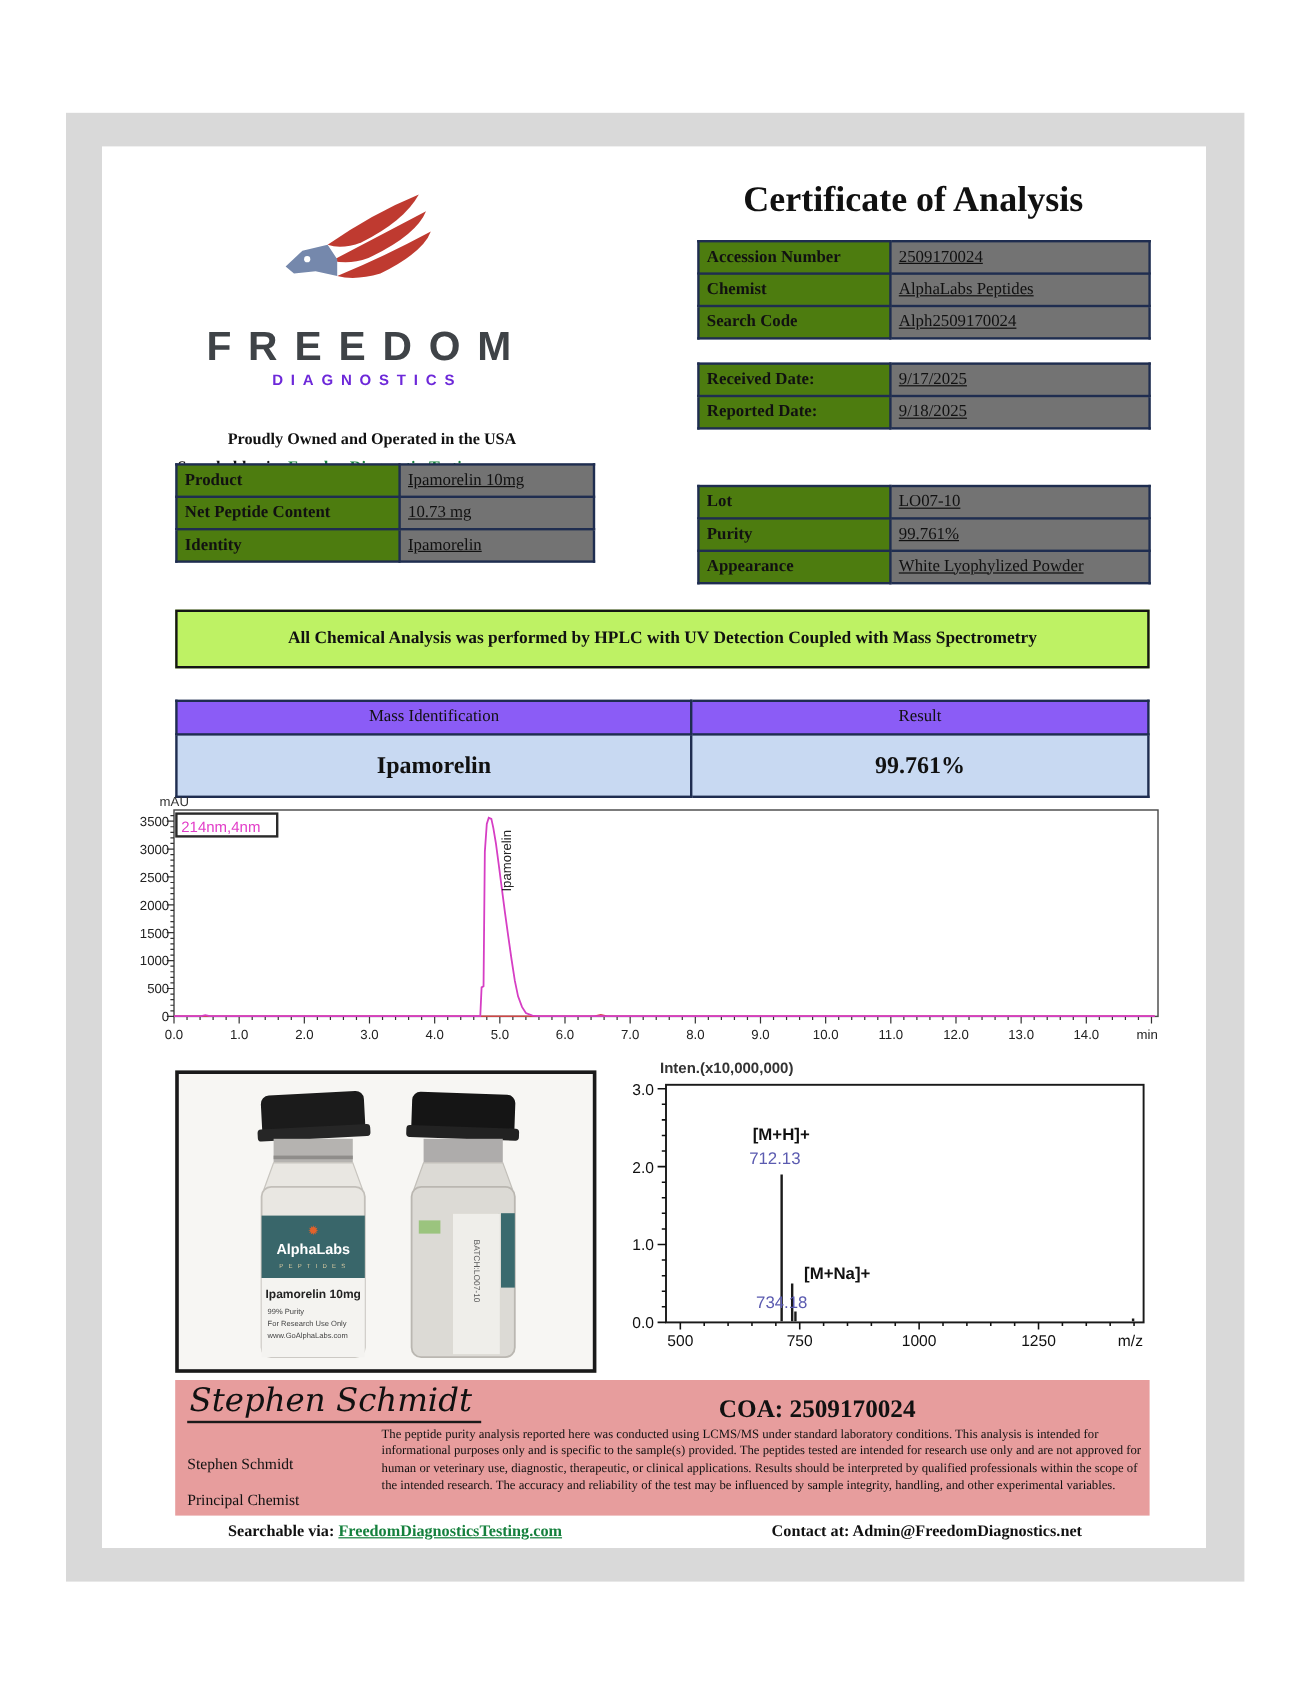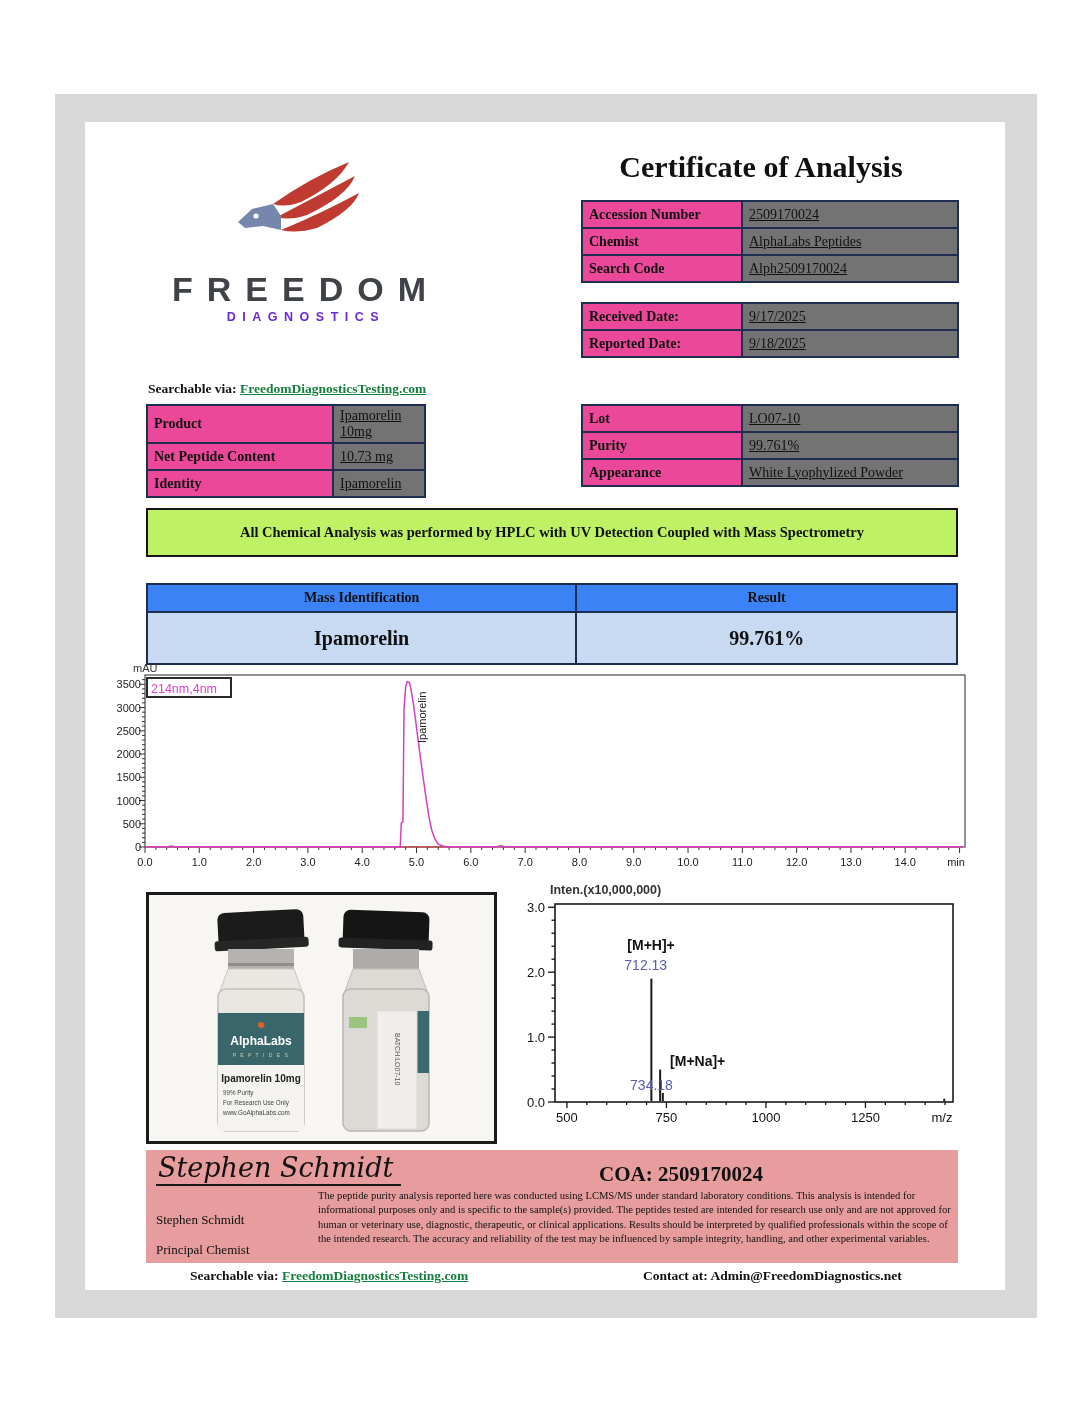--- a/index.html
+++ b/index.html
@@ -19,36 +19,36 @@
   .tagline{position:absolute;left:0;top:236px;width:450px;text-align:center;
          font-weight:bold;font-size:13.5px;}
   .searchable-top{position:absolute;left:63px;top:259px;font-weight:bold;font-size:13.5px;}
 
   .doc-title{position:absolute;left:480px;top:28px;width:392px;text-align:center;
          font-weight:bold;font-size:30px;}
 
   
   table.info{border-collapse:collapse;position:absolute;}
   table.info td{border:2px solid #1f2d50;font-size:14px;padding:2px 6px;height:21px;}
-  td.th{background:#ec4899;font-weight:bold;}
+  td.th{background:#4d7c0f;font-weight:bold;}
   td.tv{background:#737373;text-decoration:underline;}
   .t-acc{left:496px;top:78px;width:378px;}
   .t-dates{left:496px;top:180px;width:378px;}
-  .t-prod{left:61px;top:282px;width:280px;}
+  .t-prod{left:61px;top:264px;width:350px;}
   .t-lot{left:496px;top:282px;width:378px;}
   .t-acc td.th,.t-dates td.th,.t-lot td.th{width:146px;}
   .t-prod td.th{width:172px;}
 
   .banner{position:absolute;left:61px;top:386px;width:812px;height:49px;background:#bef264;
           border:2px solid #151515;box-sizing:border-box;display:flex;align-items:center;justify-content:center;
           font-weight:bold;font-size:14.5px;text-align:center;}
 
   table.mass{border-collapse:collapse;position:absolute;left:61px;top:461px;width:812px;}
   table.mass td{border:2px solid #1f2d50;text-align:center;}
-  table.mass .mh{font-weight:bold;font-size:14px;height:24px;background:#3b82f6;}
+  table.mass .mh{font-weight:normal;font-size:14px;height:24px;background:#8b5cf6;}
   table.mass .mv{font-weight:bold;font-size:20px;height:48px;background:#c8d9f2;}
   .mcol1{width:53%;}
 
   .photo-box{position:absolute;left:61px;top:770px;width:351px;height:252px;background:#f7f6f3;
              border:3px solid #1a1a1a;box-sizing:border-box;}
 
   .pink-footer{position:absolute;left:61px;top:1028px;width:812px;height:113px;background:#e79d9d;}
   .signature{position:absolute;left:10px;top:2px;font-style:italic;font-size:27px;
              font-family:"DejaVu Serif",serif;border-bottom:2px solid #1a1a1a;padding:0 8px 1px 2px;}
   .coa{position:absolute;left:380px;top:12px;width:310px;text-align:center;font-weight:bold;font-size:21px;}
@@ -71,20 +71,21 @@
 
   <svg class="abs" style="left:150px;top:38px;" width="140" height="100" viewBox="0 0 140 100">
     <path d="M38,44 Q75,18 114,2 Q102,24 66,42 Q50,48 38,44 Z" fill="#bf3a30"></path>
     <path d="M42,57 Q82,36 120,16 Q112,36 72,55 Q55,61 42,57 Z" fill="#bf3a30"></path>
     <path d="M46,70 Q87,53 124,33 Q118,50 82,68 Q61,74 46,70 Z" fill="#bf3a30"></path>
     <polygon points="3,62 17,49 38,44 46,56 46,70 28,66 10,68" fill="#7588ac"></polygon>
     <circle cx="21" cy="56" r="2.6" fill="#ffffff"></circle>
   </svg>
   <div class="brand">FREEDOM</div>
   <div class="brand-sub">DIAGNOSTICS</div>
+  <div class="tagline">Proudly Owned and Operated in the USA</div>
   <div class="searchable-top">
     <span>Searchable via:</span>
     <a class="doclink" href="#">FreedomDiagnosticsTesting.com</a>
   </div>
 
   <div class="doc-title">Certificate of Analysis</div>
 
   <table class="info t-acc">
     <tbody>
         <tr>

